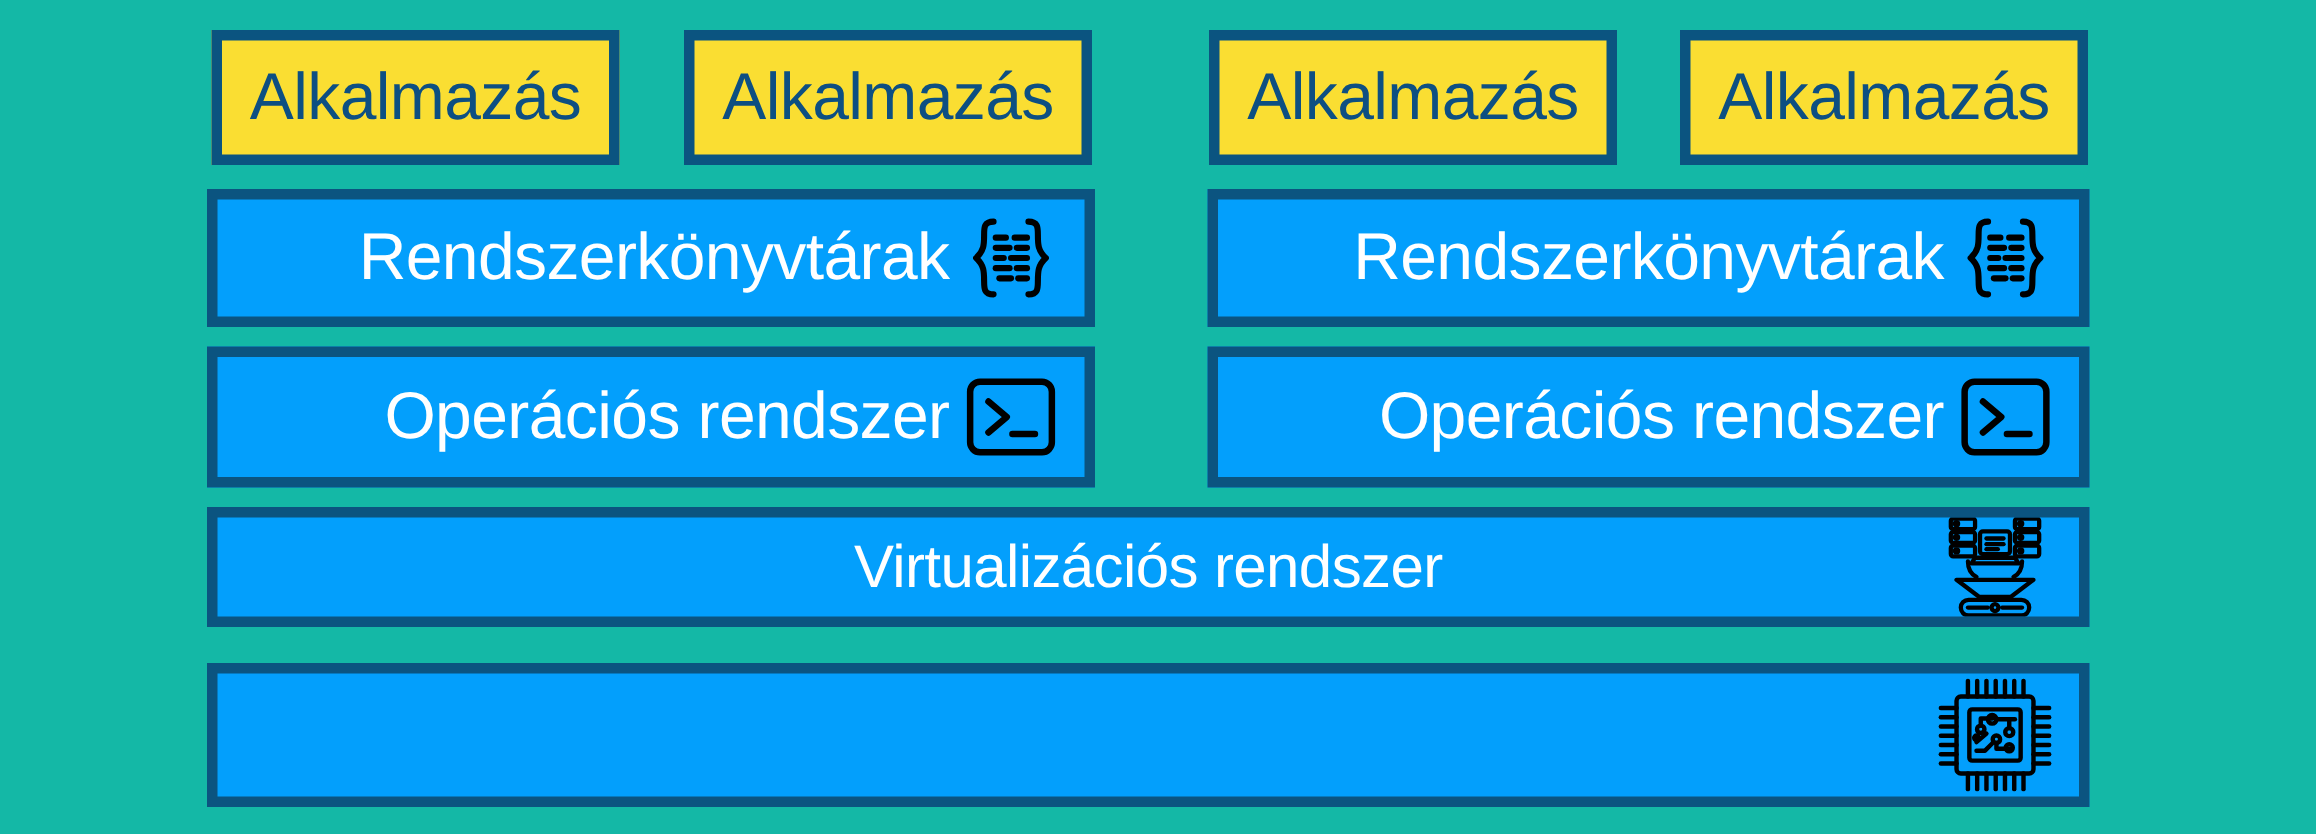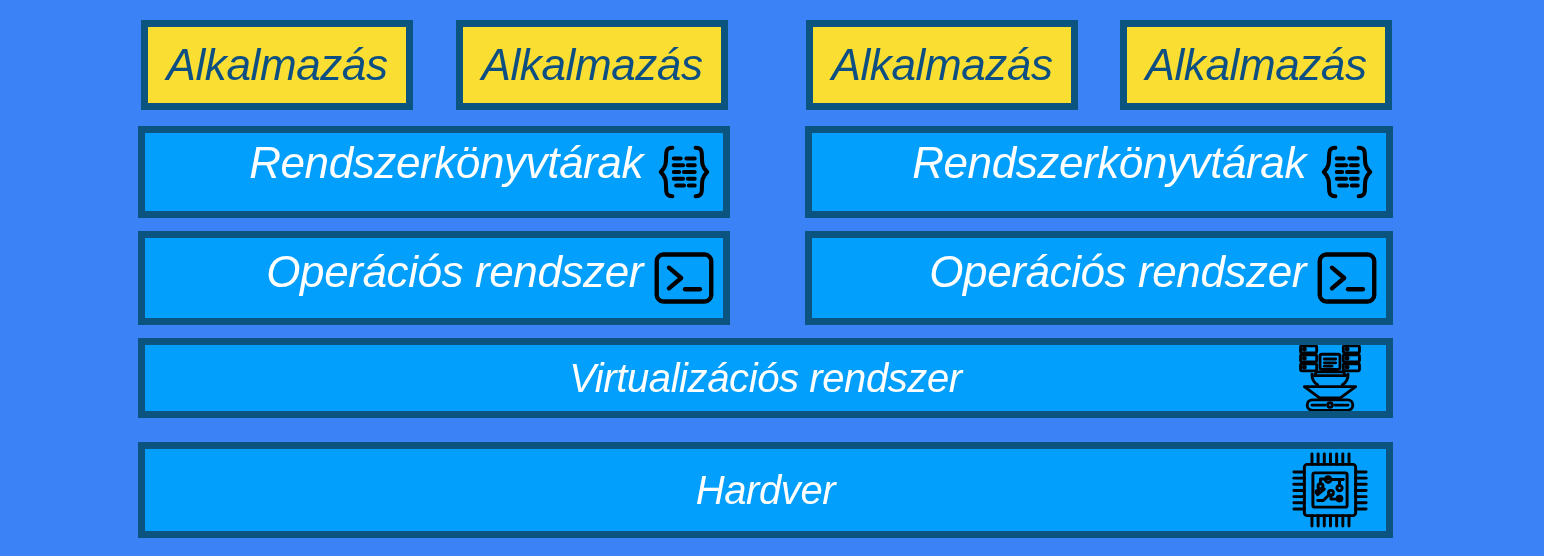--- a/index.html
+++ b/index.html
@@ -11,22 +11,21 @@
     width: 1544px;
     height: 556px;
     font-family: "Liberation Sans", sans-serif;
     overflow: hidden;
   }
 
   #diagram {
     position: relative;
     width: 1544px;
     height: 556px;
-    background: #3b82f6;
-    font-style: italic;
+    background: #14b8a6;
   }
 
   
   .box {
     position: absolute;
     box-sizing: border-box;
     border: 7px solid #0b5480;
     display: flex;
     align-items: center;
     overflow: hidden;
@@ -75,22 +74,23 @@
 
   .icon-slot {
     display: flex;
     align-items: center;
     justify-content: center;
     flex: 0 0 auto;
   }
 
   .row-inner {
     display: flex;
+    align-items: center;
     gap: 10px;
-    padding-right: 8px;
+    padding-right: 18px;
   }
 
   svg { display: block; }
 
   
   
   .r-app   { top: 20px;  height: 90px; }
   .r-lib   { top: 126px; height: 92px; }
   .r-os    { top: 231px; height: 94px; }
   .r-virt  { top: 338px; height: 80px; }
@@ -232,21 +232,20 @@
 
         <rect x="16" y="63" width="48" height="11" rx="5.5"></rect>
         <circle cx="40" cy="68.5" r="2.4"></circle>
         <line x1="21" y1="68.5" x2="35" y2="68.5"></line>
         <line x1="45" y1="68.5" x2="59" y2="68.5"></line>
       </svg>
     </span>
   </div>
 
   <div class="box layer wide r-hw c-full">
-    <span class="label">Hardver</span>
     <span class="icon-slot">
       <svg width="76" height="80" viewBox="0 0 80 84" fill="none" stroke="#000000" stroke-width="3.1" stroke-linecap="round" stroke-linejoin="round">
 
         <rect x="13" y="15" width="54" height="54" rx="3"></rect>
         <rect x="22" y="24" width="36" height="36" rx="2"></rect>
 
         <line x1="21" y1="4" x2="21" y2="15"></line>
         <line x1="27.5" y1="4" x2="27.5" y2="15"></line>
         <line x1="34" y1="4" x2="34" y2="15"></line>
         <line x1="40.5" y1="4" x2="40.5" y2="15"></line>

